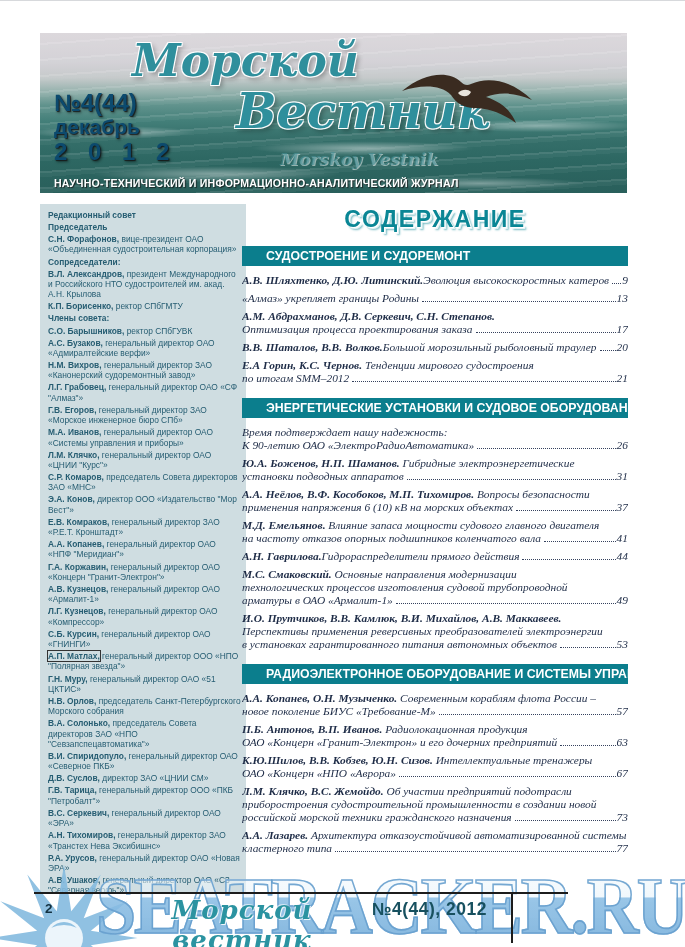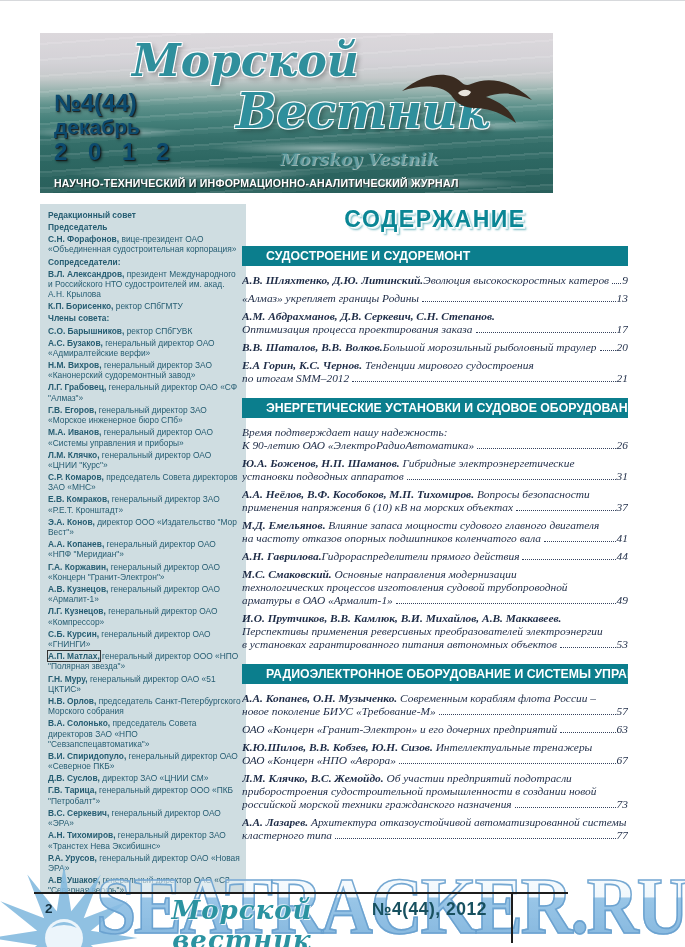--- a/index.html
+++ b/index.html
@@ -1,21 +1,21 @@
 <!DOCTYPE html>
 <html><head>
 <meta charset="utf-8">
 <style>
   html,body{margin:0;padding:0;background:#fff;}
   .page{position:relative;width:685px;height:947px;background:#fff;overflow:hidden;
         font-family:"Liberation Sans",sans-serif;}
   .scan-top{position:absolute;left:0;top:0;width:100%;height:1px;background:#d7d9dc;}
 
   
-  .masthead{position:absolute;left:40px;top:33px;width:513px;height:160px;overflow:hidden;}
+  .masthead{position:absolute;left:40px;top:33px;width:587px;height:160px;overflow:hidden;}
   .sea{position:absolute;inset:0;
     background:linear-gradient(180deg,#dcd8dc 0%,#d4d2d7 18%,#c6cacb 28%,#93b1ac 37%,
                #61938d 45%,#437f79 55%,#356f6a 66%,#2d6762 80%,#295f5b 100%);}
   .foam{position:absolute;inset:0;opacity:.55;
     background:
       radial-gradient(ellipse 120px 9px at 12% 62%,rgba(255,255,255,.85),transparent 70%),
       radial-gradient(ellipse 160px 10px at 55% 72%,rgba(255,255,255,.8),transparent 70%),
       radial-gradient(ellipse 140px 9px at 85% 58%,rgba(255,255,255,.7),transparent 70%),
       radial-gradient(ellipse 180px 11px at 30% 88%,rgba(255,255,255,.75),transparent 70%),
       radial-gradient(ellipse 150px 9px at 75% 94%,rgba(255,255,255,.7),transparent 70%),
@@ -118,22 +118,22 @@
         <div class="side-item"><span class="nm">К.П. Борисенко,</span> ректор СПбГМТУ</div>
         <div class="side-item"><span class="nm">Члены совета:</span></div>
         <div class="side-item"><span class="nm">С.О. Барышников,</span> ректор СПбГУВК</div>
         <div class="side-item"><span class="nm">А.С. Бузаков,</span> генеральный директор ОАО «Адмиралтейские верфи»</div>
         <div class="side-item"><span class="nm">Н.М. Вихров,</span> генеральный директор ЗАО «Канонерский судоремонтный завод»</div>
         <div class="side-item"><span class="nm">Л.Г. Грабовец,</span> генеральный директор ОАО «СФ "Алмаз"»</div>
         <div class="side-item"><span class="nm">Г.В. Егоров,</span> генеральный директор ЗАО «Морское инженерное бюро СПб»</div>
         <div class="side-item"><span class="nm">М.А. Иванов,</span> генеральный директор ОАО «Системы управления и приборы»</div>
         <div class="side-item"><span class="nm">Л.М. Клячко,</span> генеральный директор ОАО «ЦНИИ "Курс"»</div>
         <div class="side-item"><span class="nm">С.Р. Комаров,</span> председатель Совета директоров ЗАО «МНС»</div>
+        <div class="side-item"><span class="nm">Э.А. Конов,</span> директор ООО «Издательство "Мор Вест"»</div>
         <div class="side-item"><span class="nm">Е.В. Комраков,</span> генеральный директор ЗАО «Р.Е.Т. Кронштадт»</div>
-        <div class="side-item"><span class="nm">Э.А. Конов,</span> директор ООО «Издательство "Мор Вест"»</div>
         <div class="side-item"><span class="nm">А.А. Копанев,</span> генеральный директор ОАО «НПФ "Меридиан"»</div>
         <div class="side-item"><span class="nm">Г.А. Коржавин,</span> генеральный директор ОАО «Концерн "Гранит-Электрон"»</div>
         <div class="side-item"><span class="nm">А.В. Кузнецов,</span> генеральный директор ОАО «Армалит-1»</div>
         <div class="side-item"><span class="nm">Л.Г. Кузнецов,</span> генеральный директор ОАО «Компрессор»</div>
         <div class="side-item"><span class="nm">С.Б. Курсин,</span> генеральный директор ОАО «ГНИНГИ»</div>
         <div class="side-item"><span class="nm boxed">А.П. Матлах,</span> генеральный директор ООО «НПО "Полярная звезда"»</div>
         <div class="side-item"><span class="nm">Г.Н. Муру,</span> генеральный директор ОАО «51 ЦКТИС»</div>
         <div class="side-item"><span class="nm">Н.В. Орлов,</span> председатель Санкт-Петербургского Морского собрания</div>
         <div class="side-item"><span class="nm">В.А. Солонько,</span> председатель Совета  директоров ЗАО «НПО "Севзапспецавтоматика"»</div>
         <div class="side-item"><span class="nm">В.И. Спиридопуло,</span> генеральный директор ОАО «Северное ПКБ»</div>
@@ -251,20 +251,21 @@
         <div class="sec-banner">РАДИОЭЛЕКТРОННОЕ ОБОРУДОВАНИЕ И СИСТЕМЫ УПРАВЛЕНИЯ</div>
         <div class="entry">
           <div class="line"><span class="au">А.А. Копанев, О.Н. Музыченко. </span><span class="ti">Современным кораблям флота России –</span></div>
           <div class="line last">
             <span class="ti">новое поколение БИУС «Требование-М»</span>
             <span class="leader"></span>
             <span class="pg">57</span>
           </div>
         </div>
         <div class="entry">
+          <div class="line"><span class="au">П.Б. Антонов, В.П. Иванов. </span><span class="ti">Радиолокационная продукция</span></div>
           <div class="line last">
             <span class="ti">ОАО «Концерн «Гранит-Электрон» и его дочерних предприятий</span>
             <span class="leader"></span>
             <span class="pg">63</span>
           </div>
         </div>
         <div class="entry">
           <div class="line"><span class="au">К.Ю.Шилов, В.В. Кобзев, Ю.Н. Сизов. </span><span class="ti">Интеллектуальные тренажеры</span></div>
           <div class="line last">
             <span class="ti">ОАО «Концерн «НПО «Аврора»</span>

